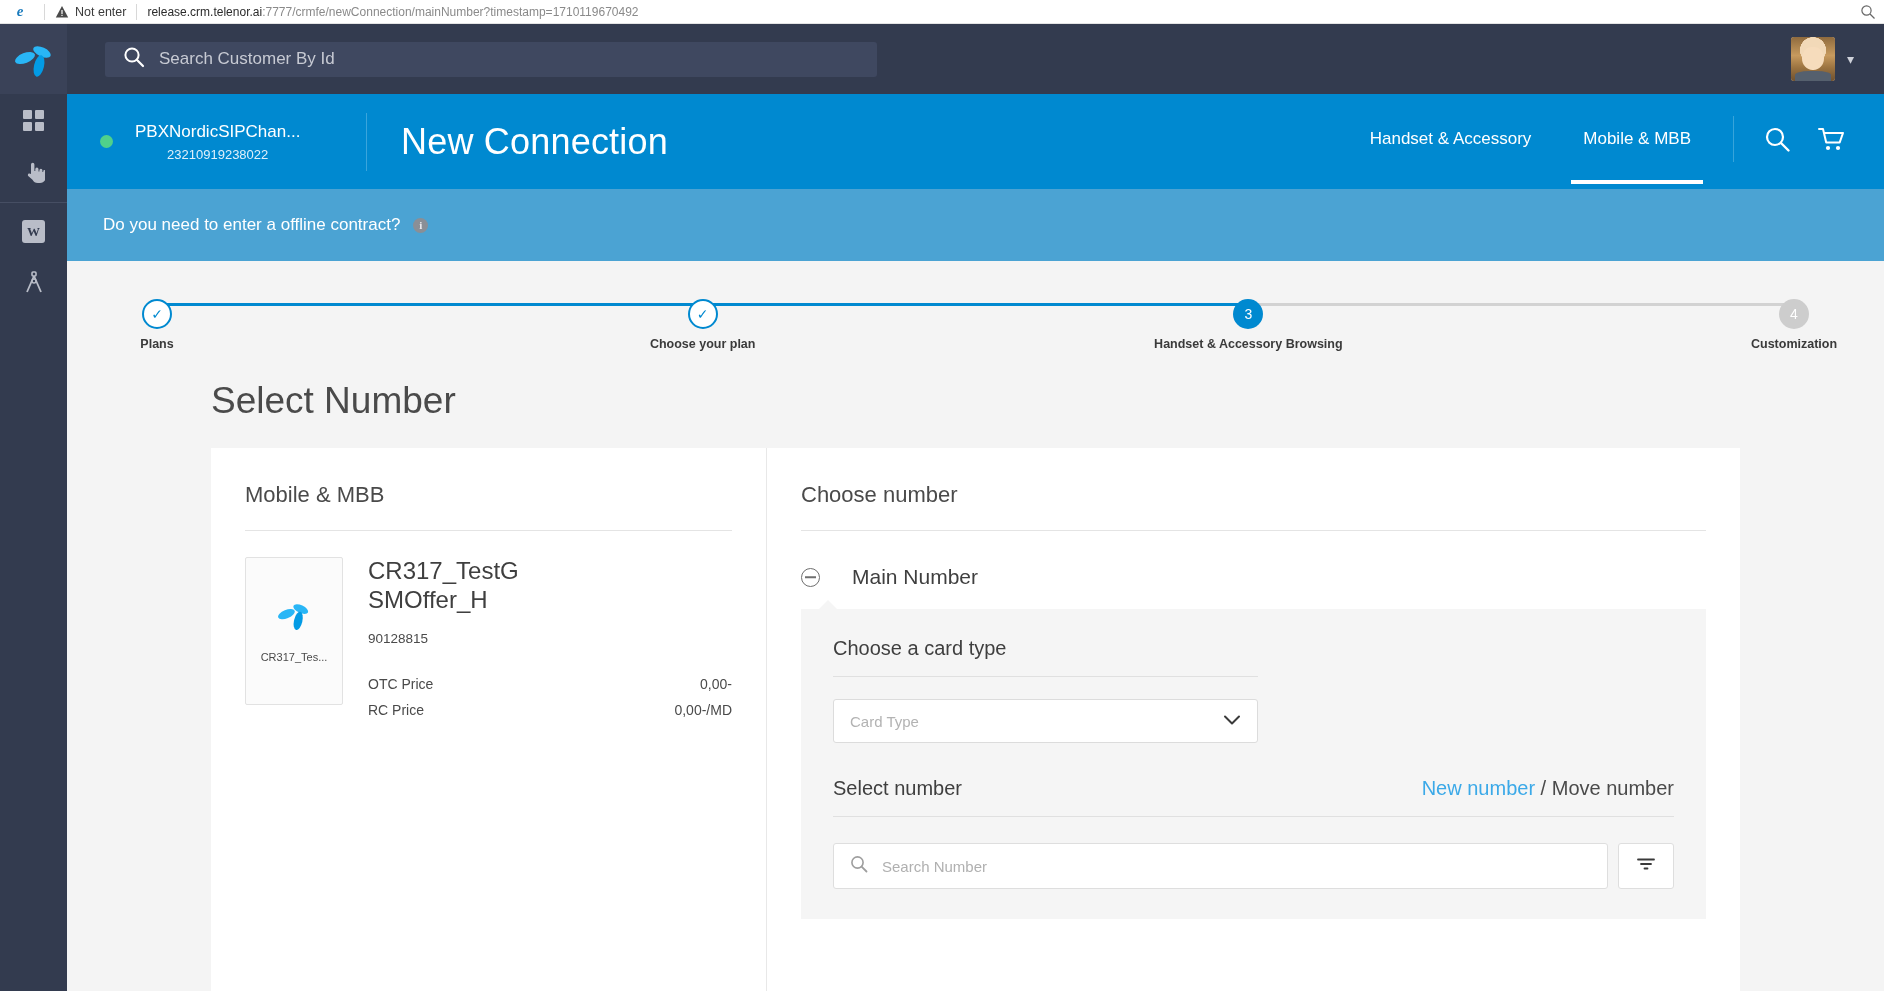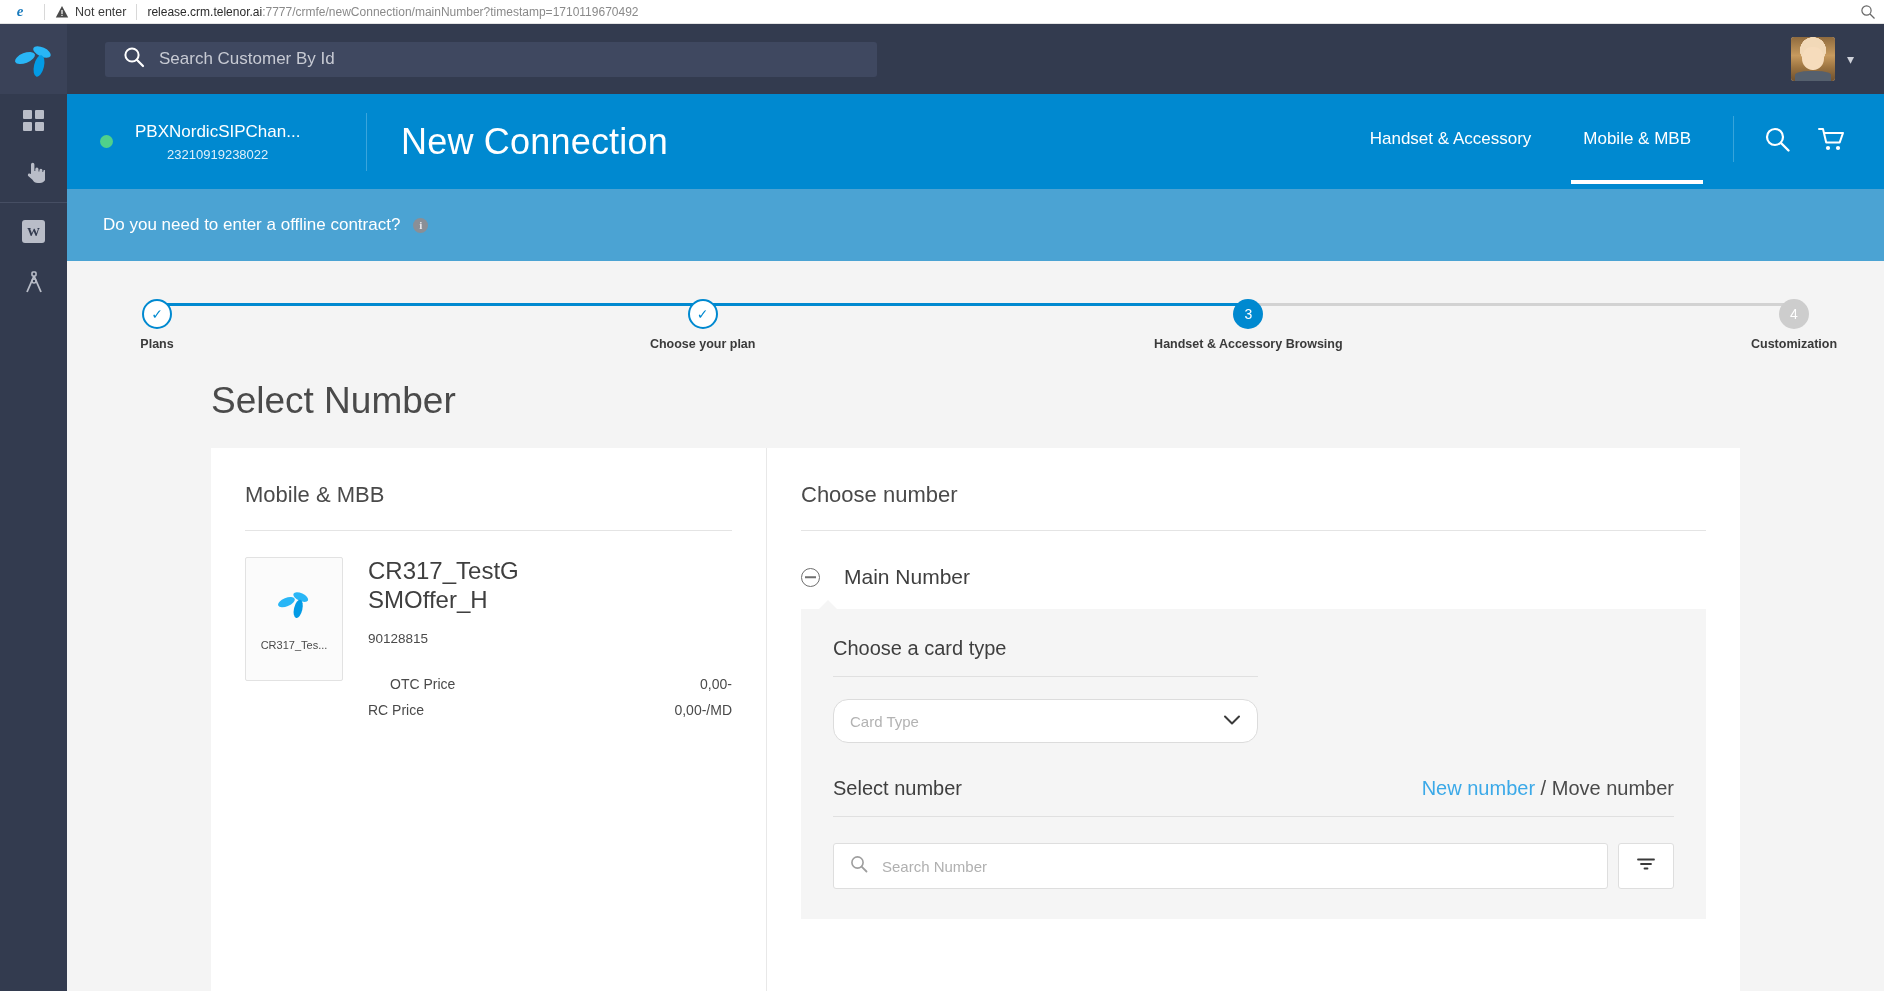--- a/index.html
+++ b/index.html
@@ -237,44 +237,44 @@
   .panel-heading {
     font-size: 22px; color: #4a4a4a; padding-bottom: 22px;
     border-bottom: 1px solid #e4e4e4;
   }
 
   
   .product {
     display: flex; padding-top: 26px; gap: 25px;
   }
   .product-thumb {
-    width: 98px; height: 124px; border: 1px solid #e2e2e2;
+    width: 98px; height: 148px; border: 1px solid #e2e2e2;
     background: #fbfbfb; border-radius: 2px;
     display: flex; flex-direction: column;
     align-items: center; justify-content: center; gap: 16px;
     flex: none;
   }
   .product-thumb .cap {
     font-size: 11px; color: #4a4a4a;
   }
   .product-info { flex: 1; min-width: 0; }
   .product-name {
     font-size: 24px; color: #3f3f3f; line-height: 1.2;
     max-width: 250px;
   }
   .product-num { font-size: 13.5px; color: #4a4a4a; margin-top: 16px; }
   .price-row {
     display: flex; justify-content: space-between;
     font-size: 14px; color: #4a4a4a; margin-top: 10px;
   }
-  .price-row.first { margin-top: 30px; margin-left: 22px; }
+  .price-row.first { margin-top: 30px; }
 
   
   .accordion-head {
-    display: flex; align-items: center; gap: 24px;
+    display: flex; align-items: center; gap: 32px;
     padding: 34px 0 16px 0;
   }
   .collapse-icon {
     width: 19px; height: 19px; border-radius: 50%;
     border: 1.5px solid #6f6f6f; position: relative; flex: none;
   }
   .collapse-icon::after {
     content: ""; position: absolute; left: 3px; right: 3px;
     top: 50%; height: 1.5px; background: #6f6f6f; transform: translateY(-50%);
   }
@@ -288,21 +288,21 @@
     content: ""; position: absolute; left: 18px; top: -9px;
     border-left: 9px solid transparent; border-right: 9px solid transparent;
     border-bottom: 9px solid #f5f5f5;
   }
   .sub-label {
     font-size: 20px; color: #3f3f3f; padding-bottom: 16px;
     border-bottom: 1px solid #e0e0e0; max-width: 425px;
   }
   .select-box {
     margin-top: 22px; width: 425px; height: 44px;
-    background: #ffffff; border: 1px solid #dcdcdc; border-radius: 15px;
+    background: #ffffff; border: 1px solid #dcdcdc; border-radius: 3px;
     display: flex; align-items: center; justify-content: space-between;
     padding: 0 16px; cursor: pointer;
   }
   .select-box .ph { font-size: 15px; color: #b3b3b3; }
   .row-between {
     display: flex; align-items: baseline; justify-content: space-between;
     margin-top: 34px; padding-bottom: 16px; border-bottom: 1px solid #e0e0e0;
   }
   .row-between .lbl { font-size: 20px; color: #3f3f3f; }
   .toggle-links { font-size: 20px; color: #4a4a4a; }

